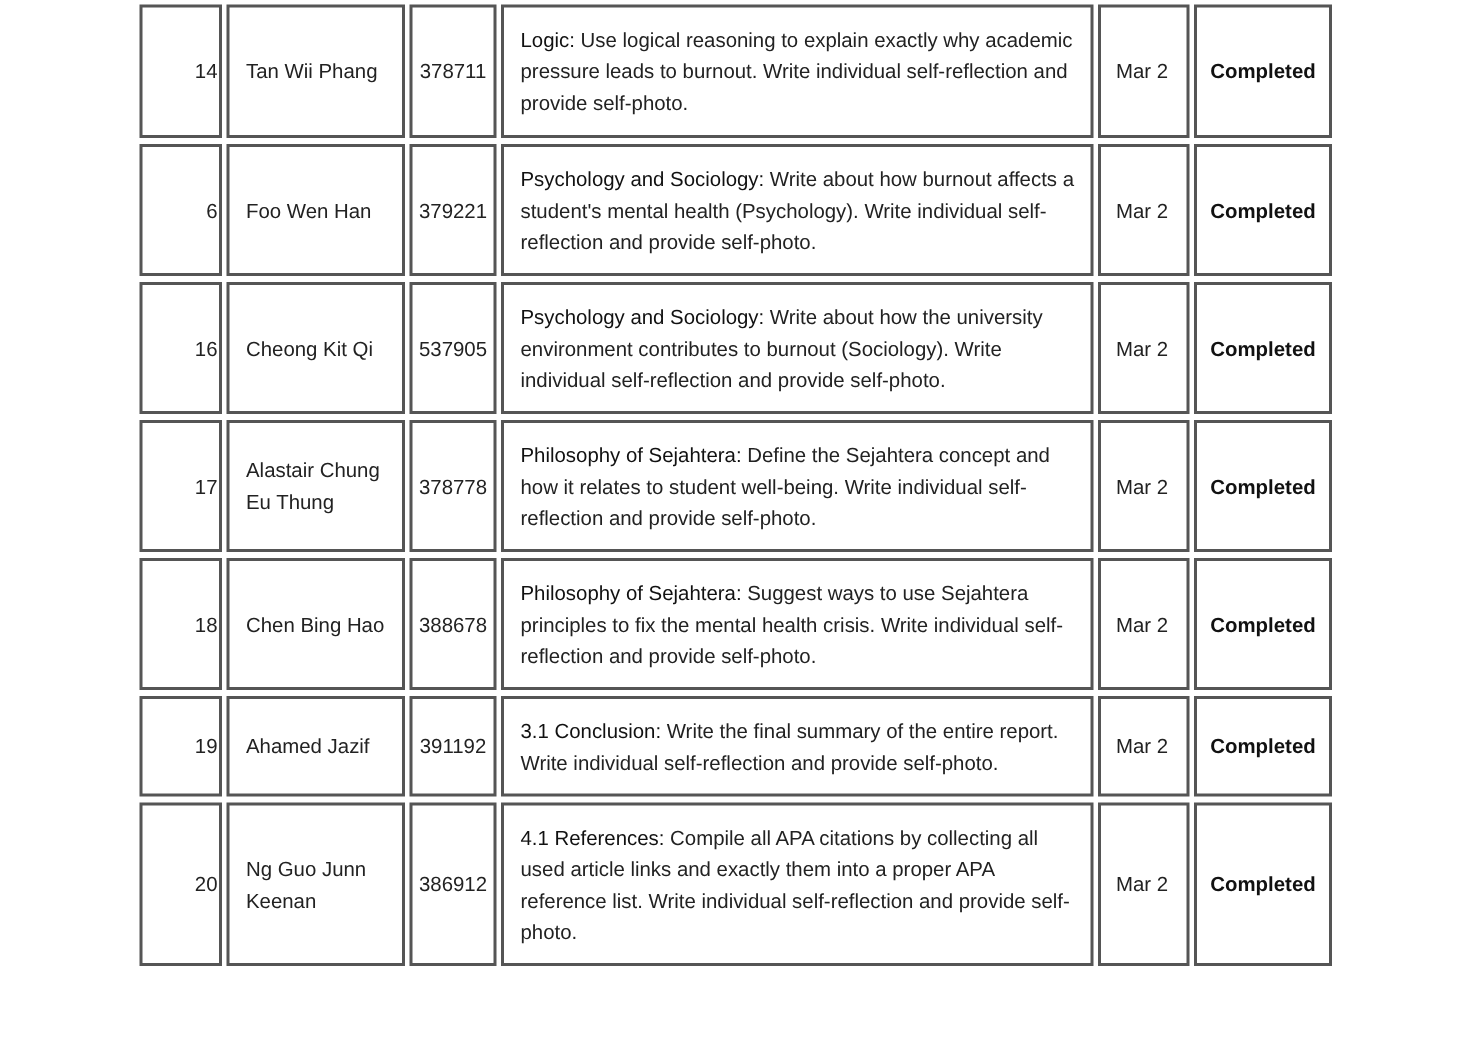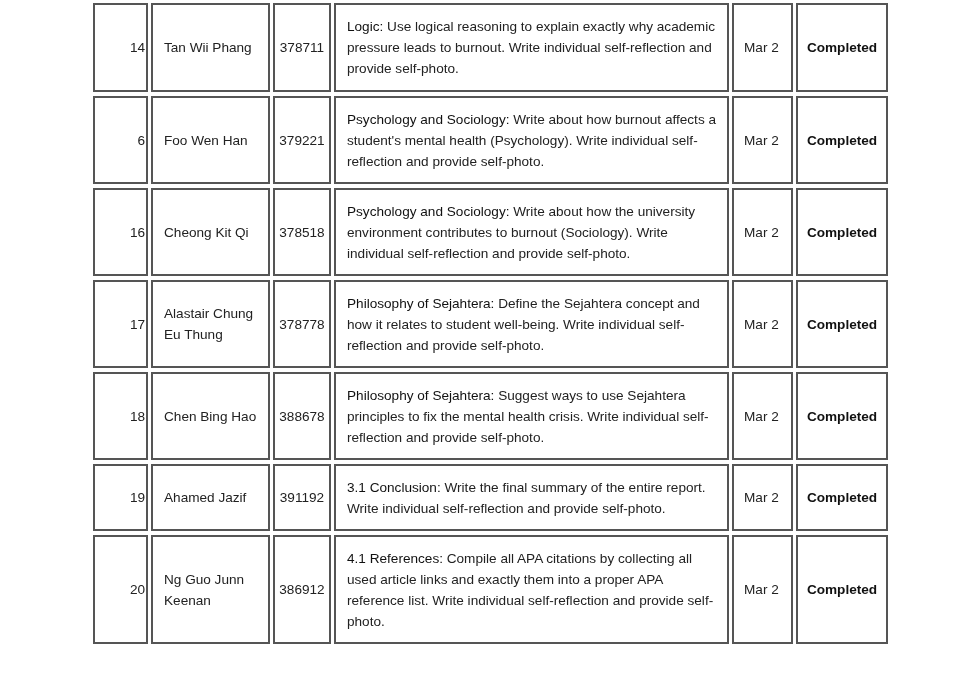--- a/index.html
+++ b/index.html
@@ -36,21 +36,21 @@
     <td class="name"><span>Foo Wen Han</span></td>
     <td class="id"><span>379221</span></td>
     <td class="task"><span class="sec">Psychology and Sociology:</span><span> Write about how burnout affects a student's mental health (Psychology). Write individual self-reflection and provide self-photo.</span></td>
     <td class="date"><span>Mar 2</span></td>
     <td class="status"><span>Completed</span></td>
   </tr>
 
   <tr style="height: 88px;">
     <td class="no"><span>16</span></td>
     <td class="name"><span>Cheong Kit Qi</span></td>
-    <td class="id"><span>378518</span></td>
+    <td class="id"><span>537905</span></td>
     <td class="task"><span class="sec">Psychology and Sociology:</span><span> Write about how the university environment contributes to burnout (Sociology). Write individual self-reflection and provide self-photo.</span></td>
     <td class="date"><span>Mar 2</span></td>
     <td class="status"><span>Completed</span></td>
   </tr>
 
   <tr style="height: 88px;">
     <td class="no"><span>17</span></td>
     <td class="name"><span>Alastair Chung Eu Thung</span></td>
     <td class="id"><span>378778</span></td>
     <td class="task"><span class="sec">Philosophy of Sejahtera:</span><span> Define the Sejahtera concept and how it relates to student well-being. Write individual self-reflection and provide self-photo.</span></td>

